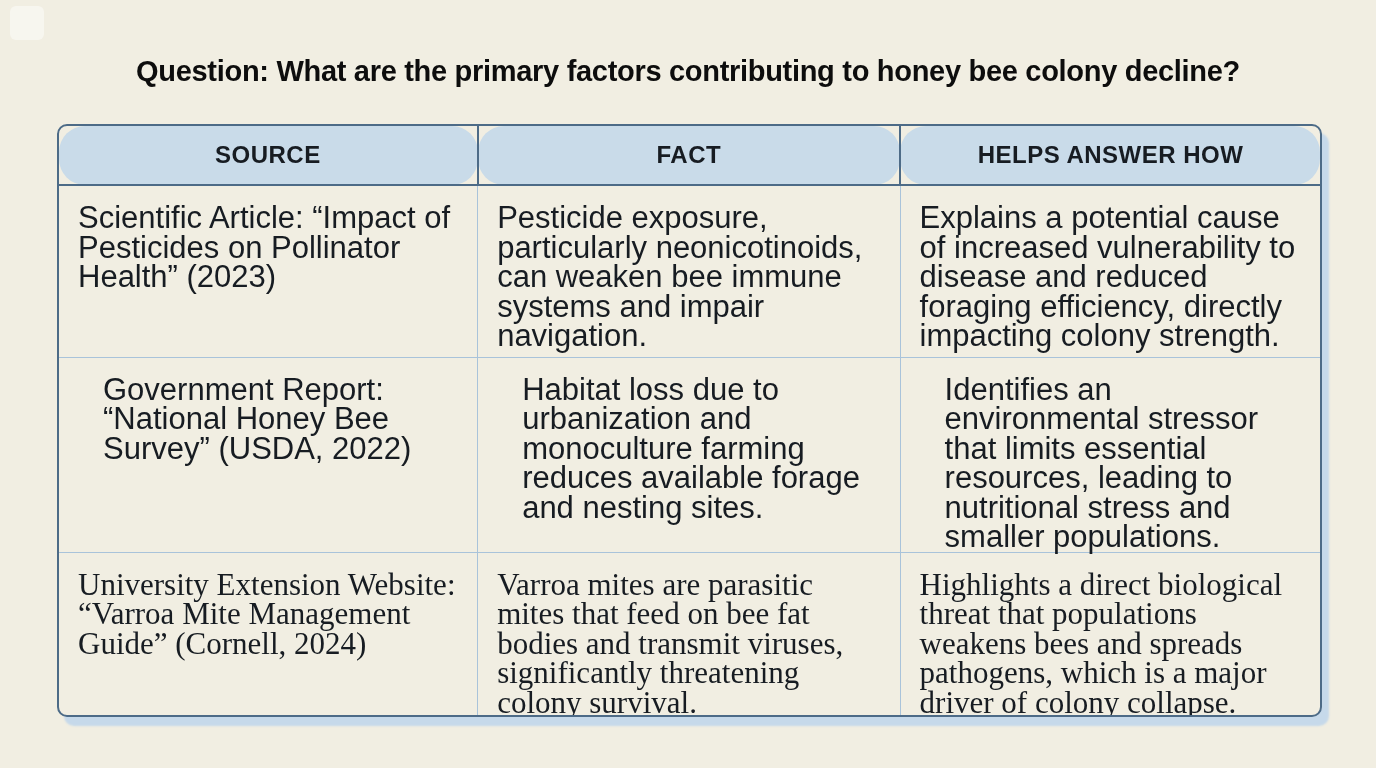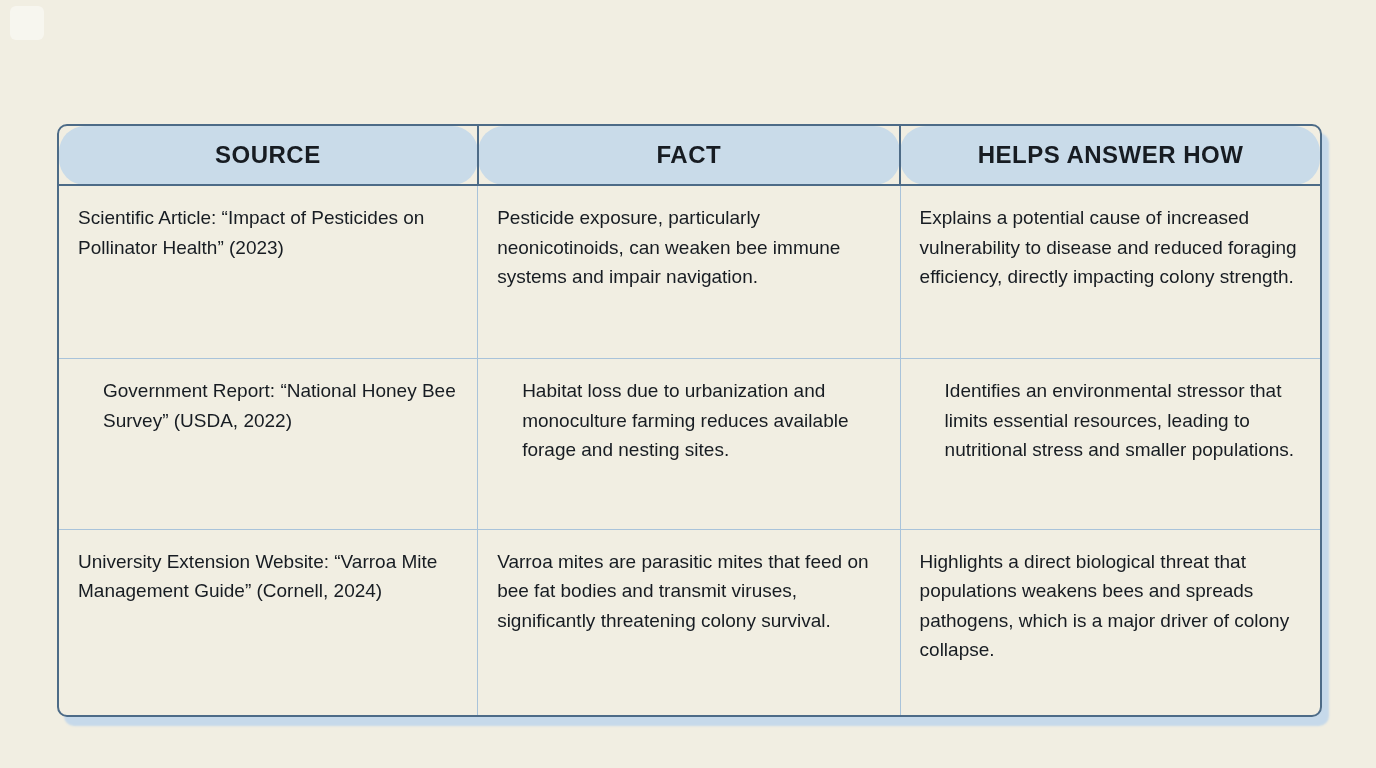--- a/index.html
+++ b/index.html
@@ -68,38 +68,39 @@
     color: var(--text);
     text-align: center;
     vertical-align: middle;
     border-radius: 26px;
   }
   thead th + th { border-left: 2px solid var(--table-border); }
 
   tbody td {
     vertical-align: top;
     padding: 17px 20px 0 19px;
-    font-size: 19px;
+    font-size: 31px;
     line-height: 29.5px;
     color: var(--text);
   }
   tbody td + td { border-left: 1.5px solid var(--divider); margin-top: 31px; }
   tbody tr + tr td { border-top: 1.5px solid var(--divider); }
 
   tr.r1 td { height: 172px; }
   tr.r2 td { height: 169px; padding-left: 44px; }
-  tr.r3 td { height: 184px; }
+  tr.r3 td { height: 184px; font-family: Liberation Serif, serif; }
 </style>
 </head>
 <body>
 
 <div class="page">
 
   <div class="corner-accent"></div>
 
+  <h1 class="title">Question: What are the primary factors contributing to honey bee colony decline?</h1>
 
   <div class="table-wrap">
     <table>
       <colgroup>
         <col class="c1">
           <col class="c2">
           <col class="c3">
       </colgroup>
       <thead>
         <tr>

